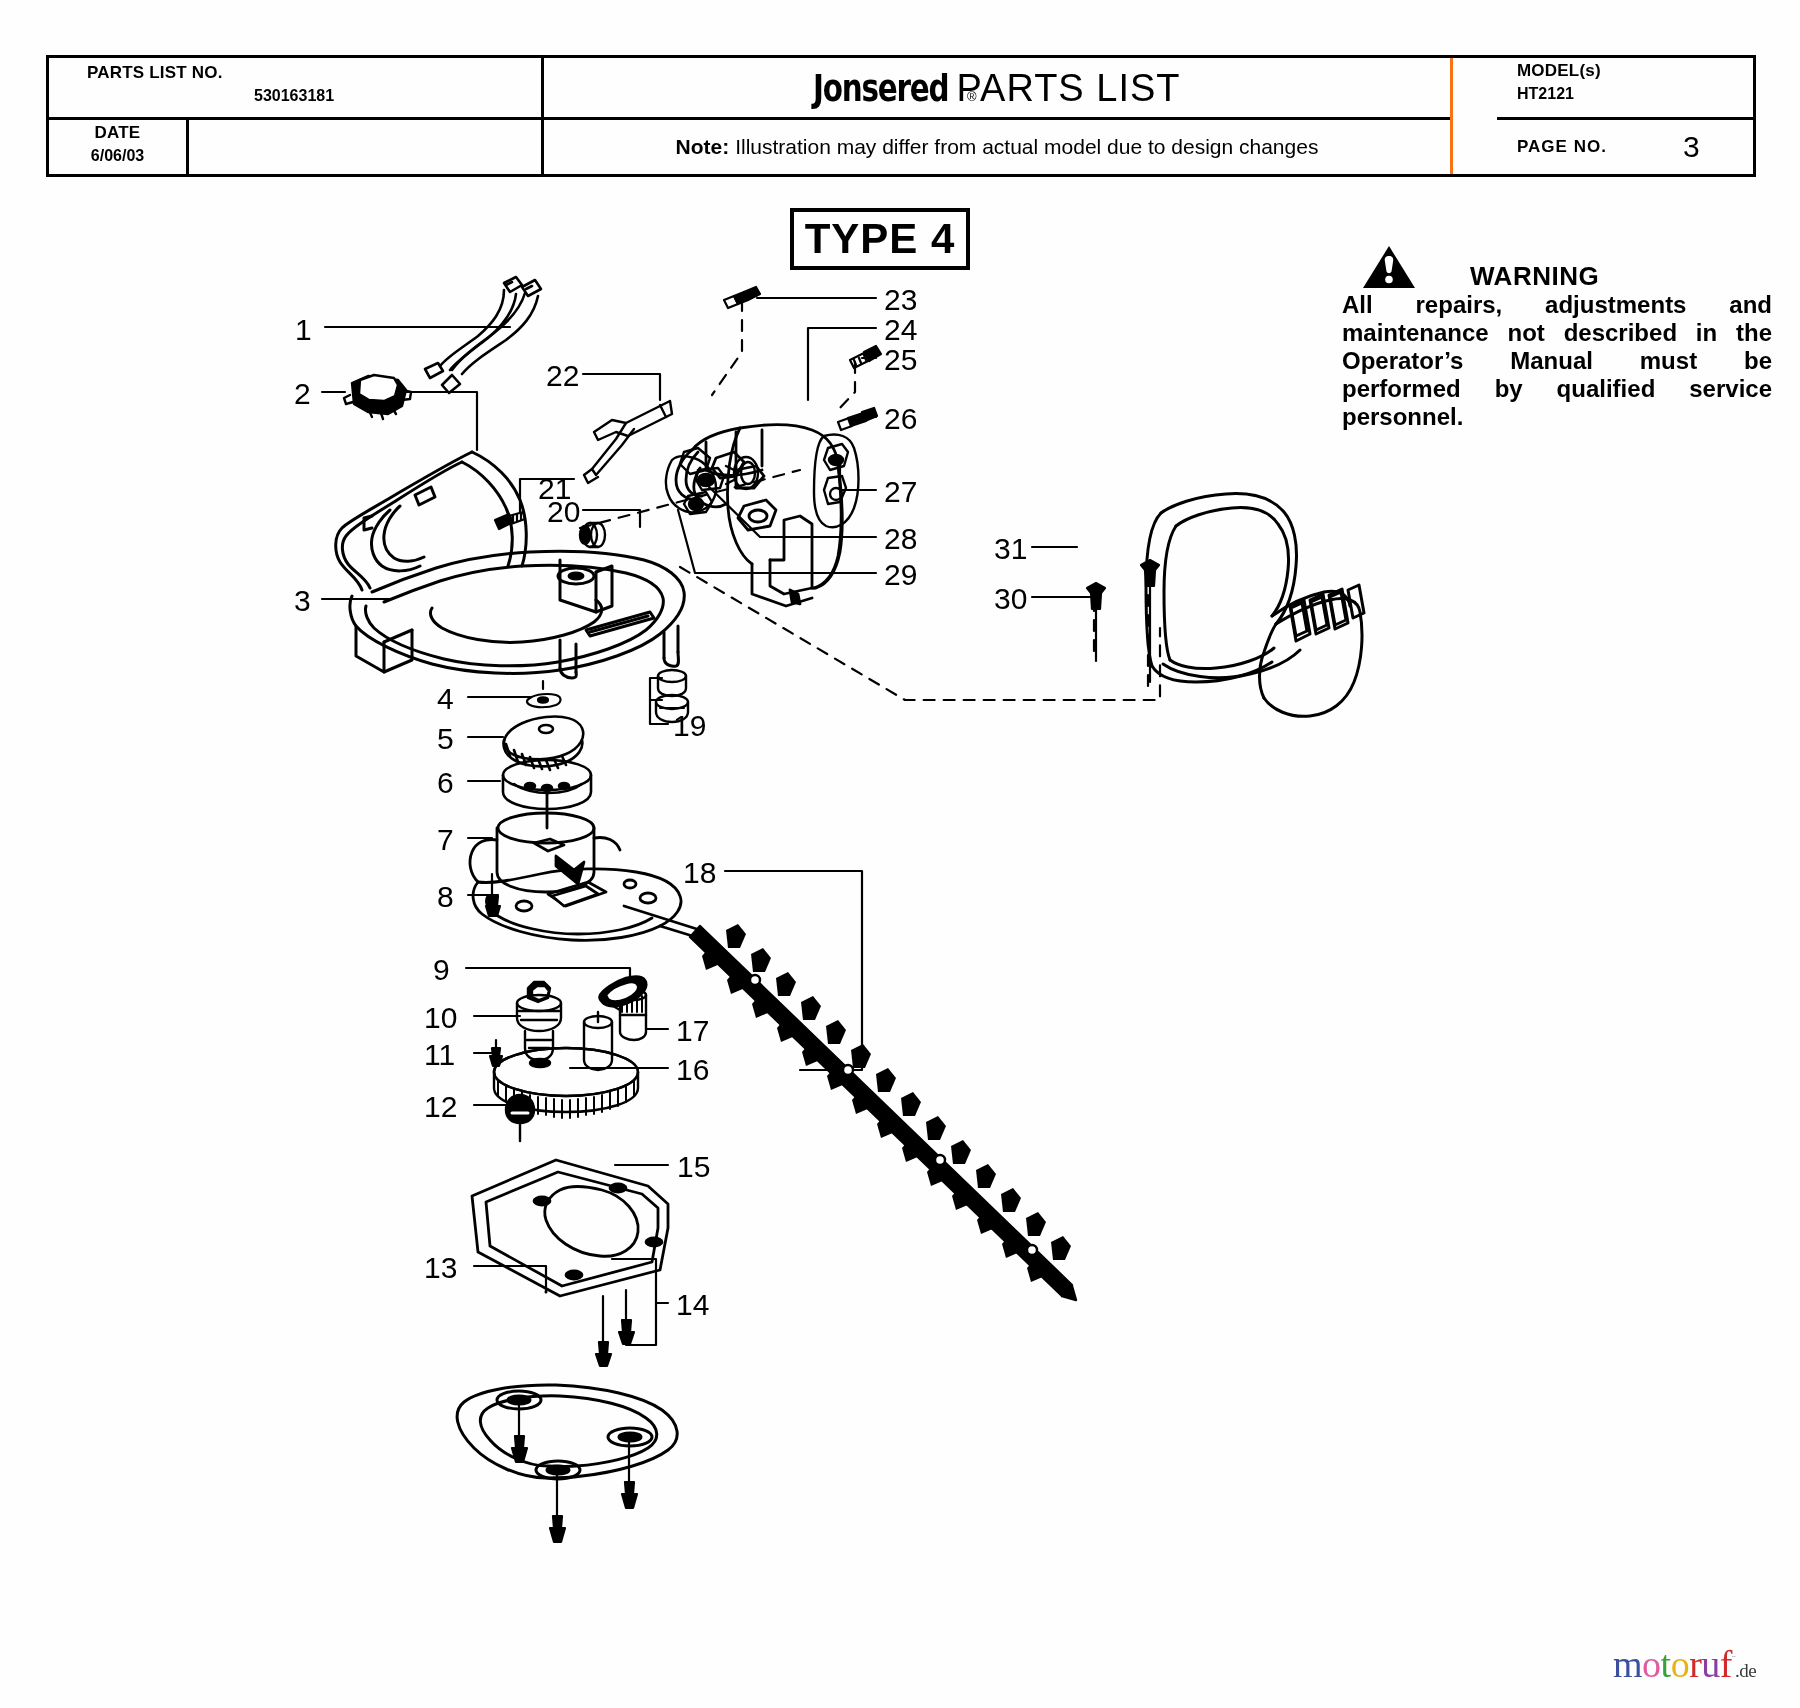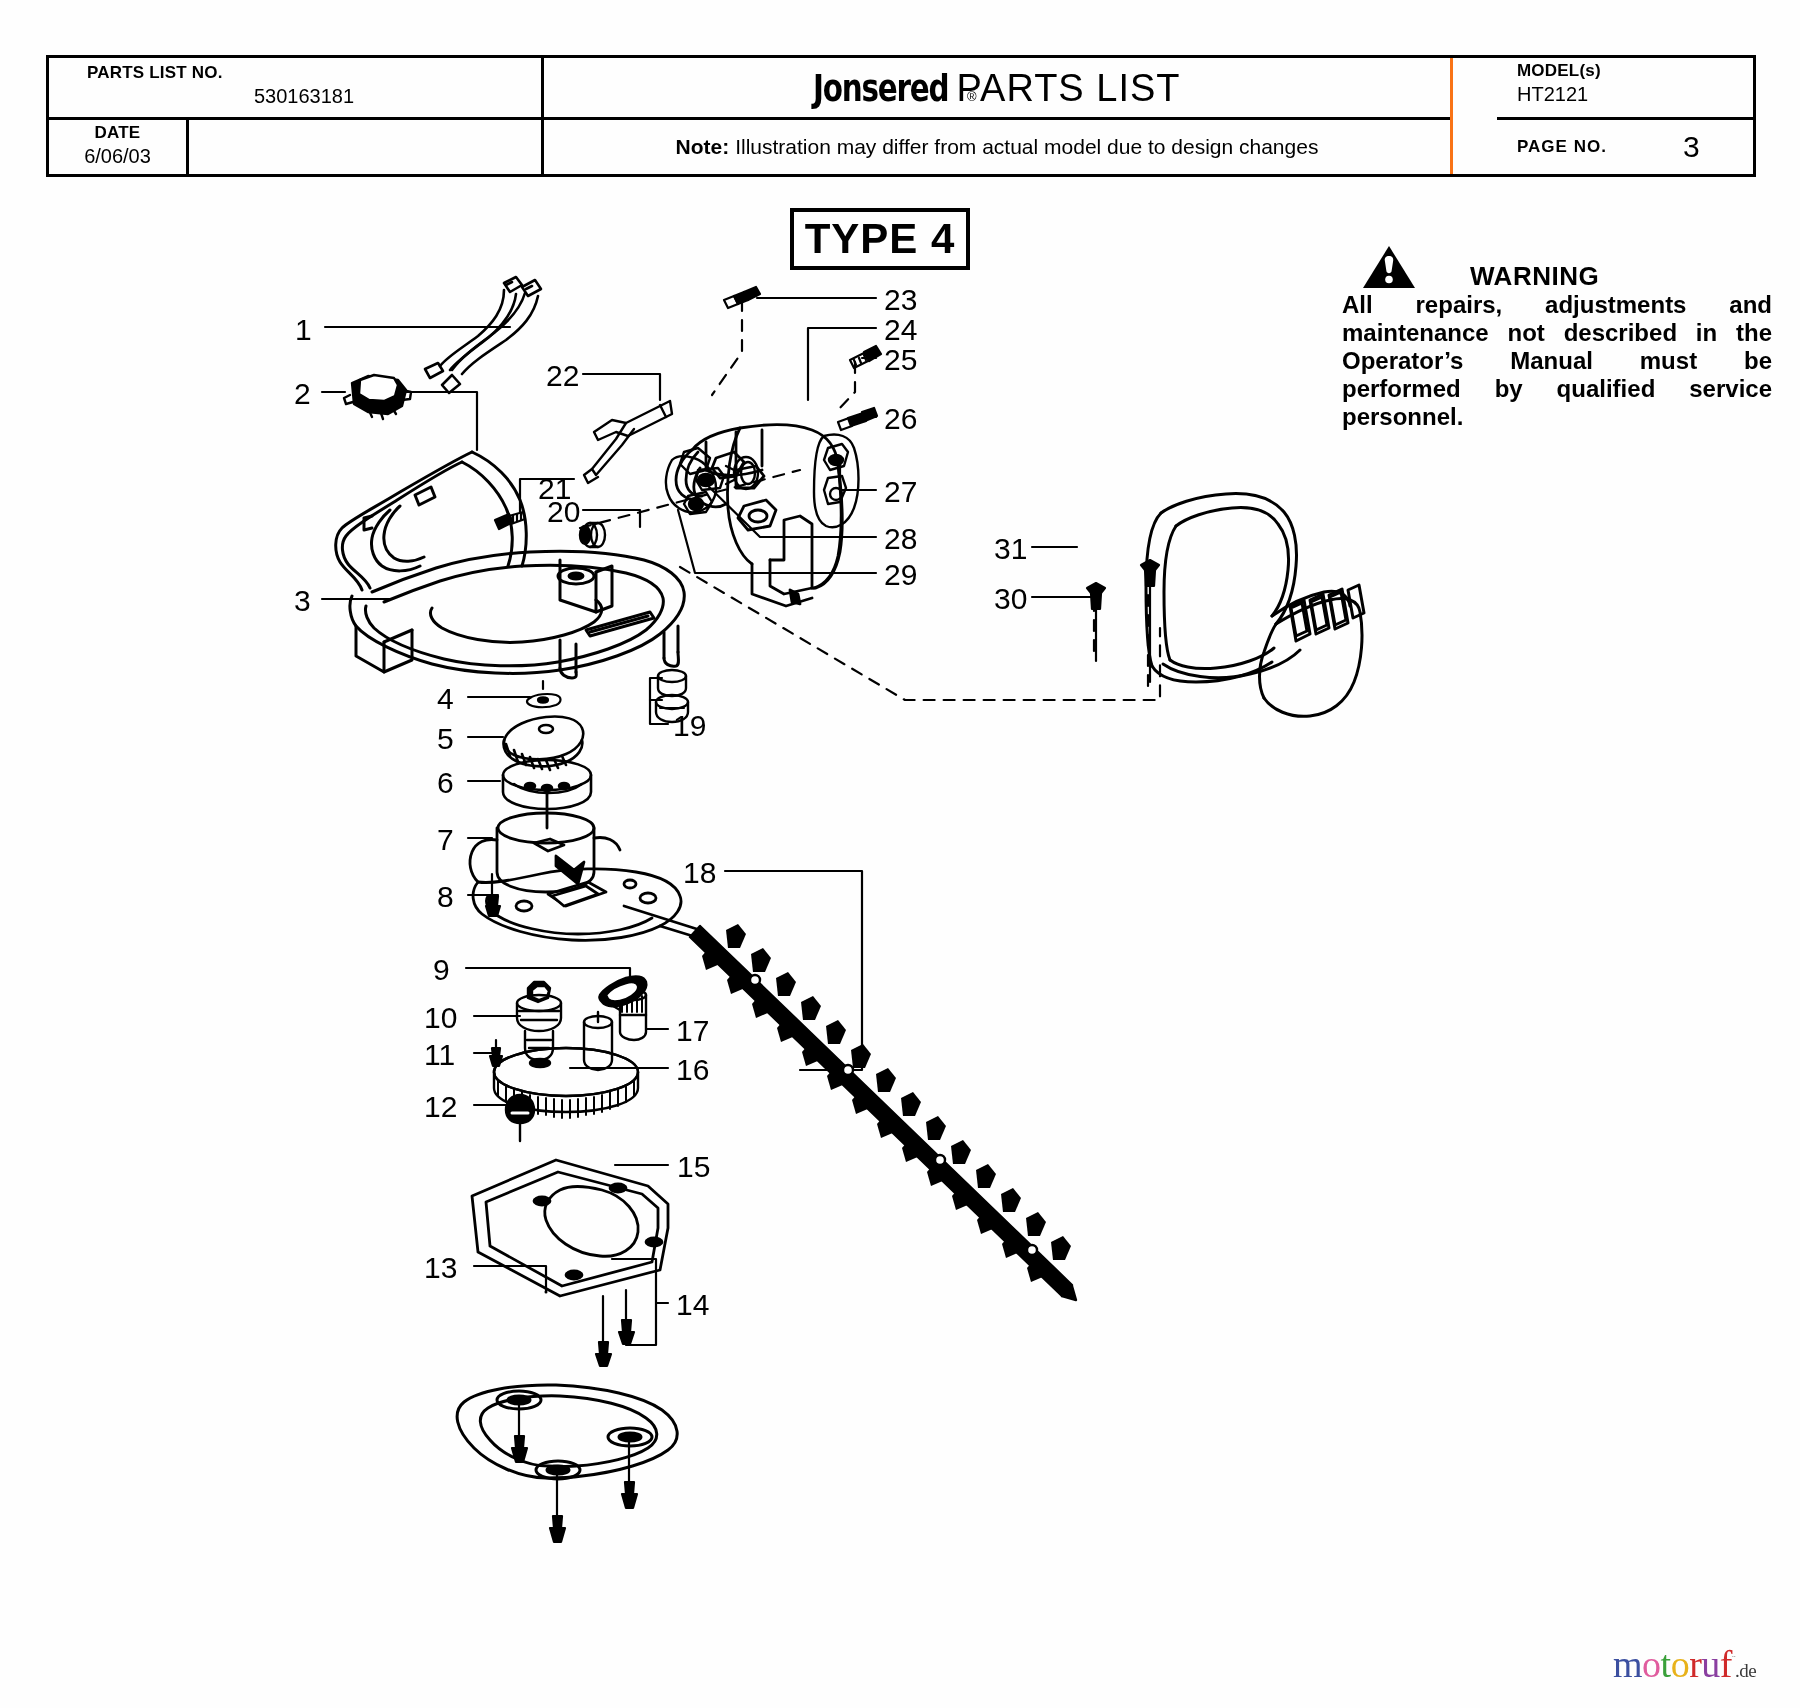--- a/index.html
+++ b/index.html
@@ -59,22 +59,22 @@
     text-align: center;
     padding-top: 3px;
   }
   .lbl-sm {
     font-size: 17px;
     font-weight: bold;
     letter-spacing: .2px;
     line-height: 20px;
   }
   .val-bold {
-    font-size: 20px;
-    font-weight: normal;
+    font-size: 16px;
+    font-weight: bold;
     line-height: 26px;
   }
   .val-plain {
     font-size: 21px;
     font-weight: normal;
     line-height: 26px;
   }
   .hdr-plno-lbl {
     position: absolute;
     left: 38px;

